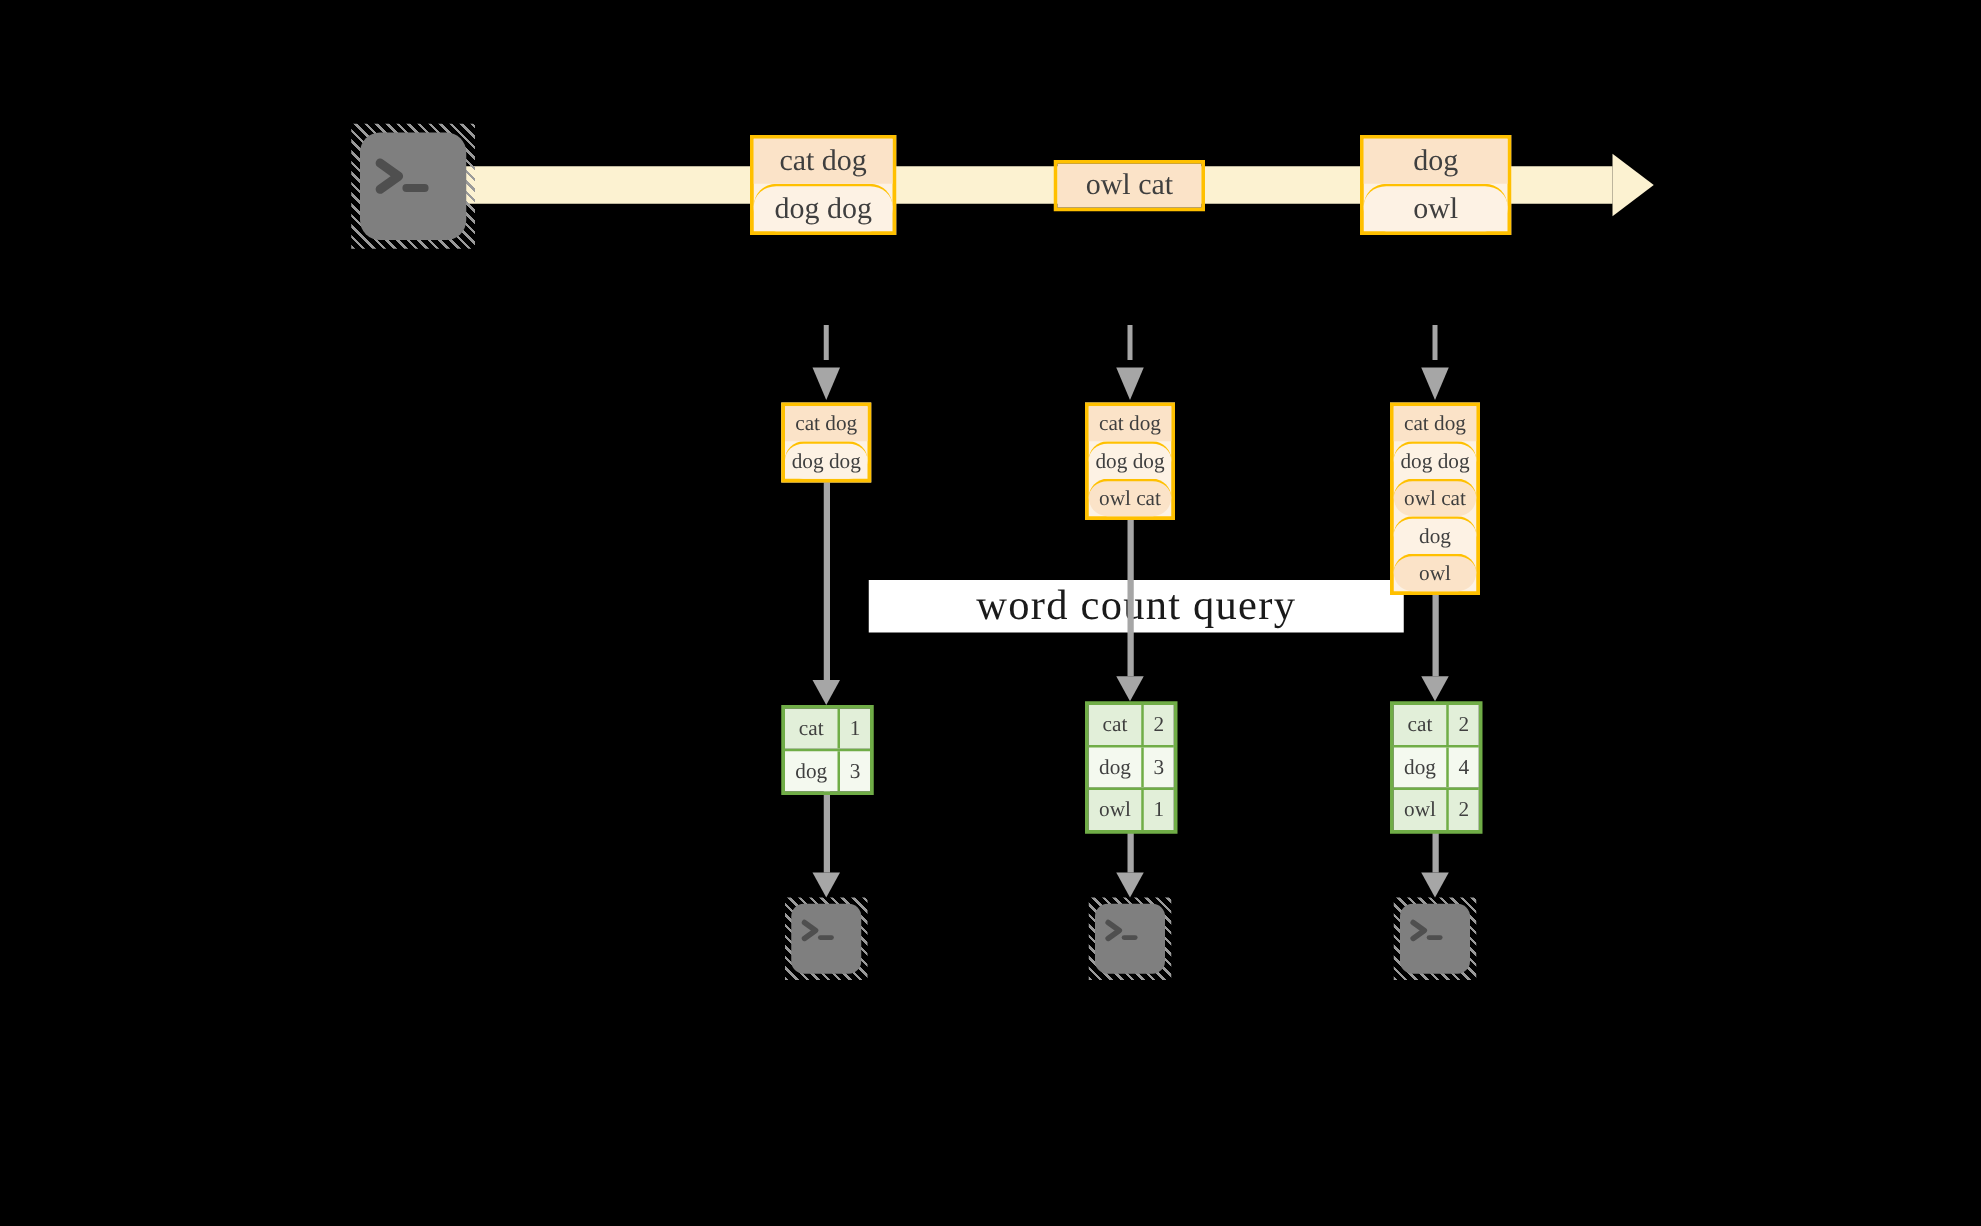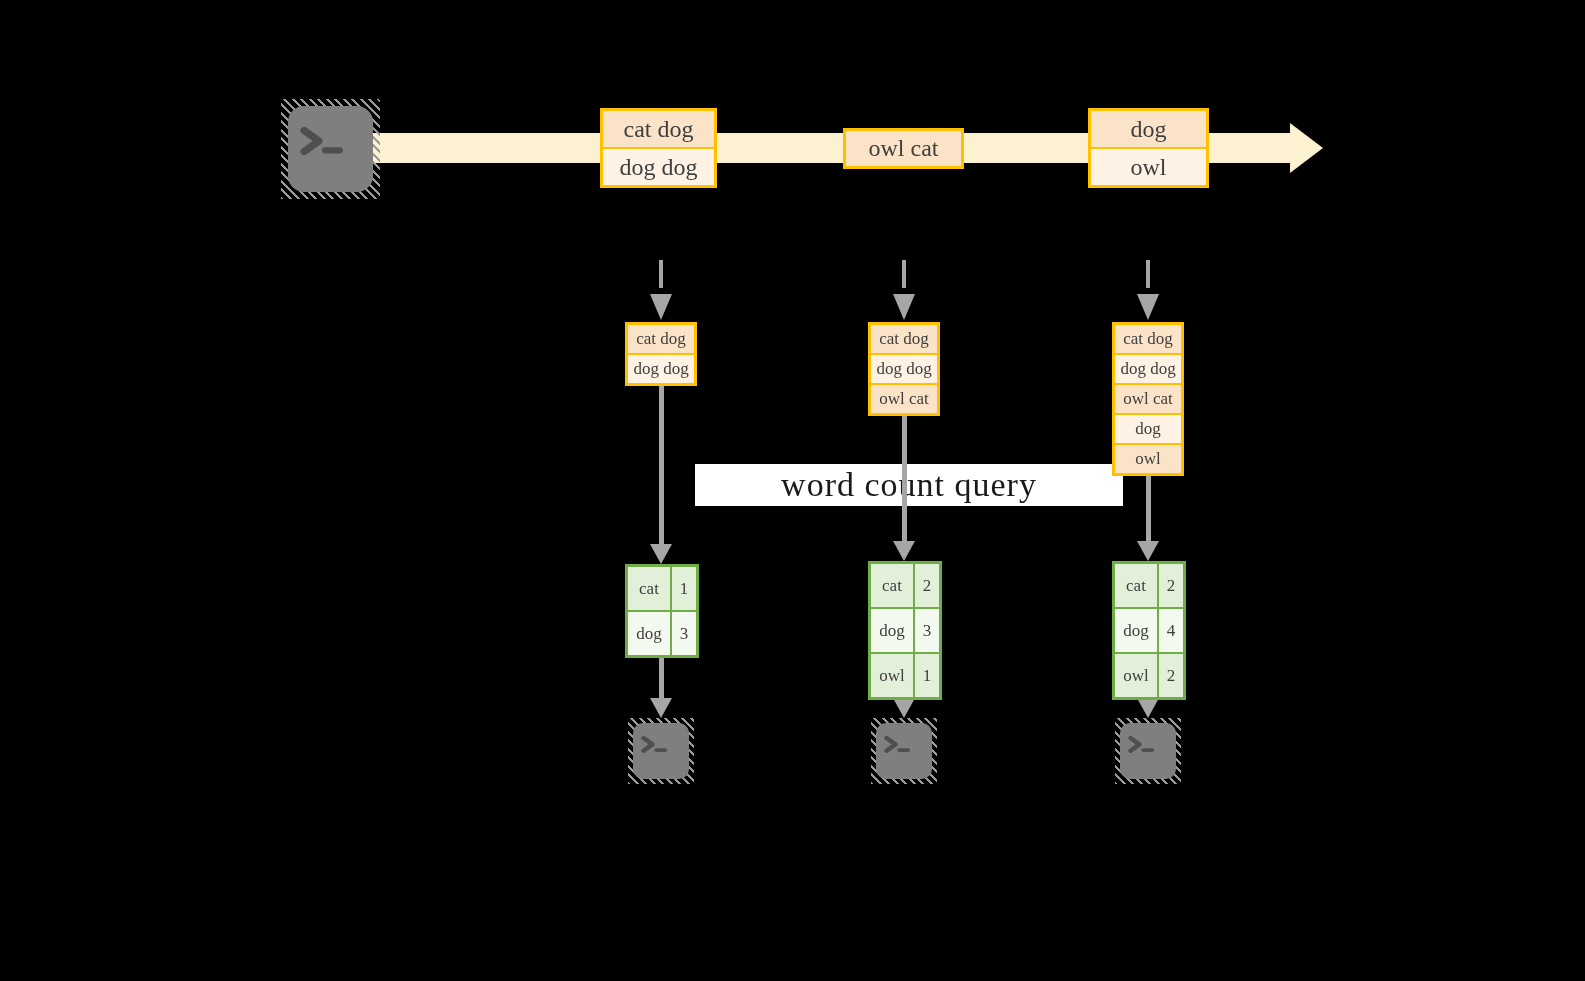--- a/index.html
+++ b/index.html
@@ -10,36 +10,36 @@
   
   .shaft{height:30px;background:var(--stream_arrow,#fcf2d1);z-index:1;}
   .ahead-right{width:0;height:0;border-top:25px solid transparent;border-bottom:25px solid transparent;
                border-left:33px solid var(--stream_arrow,#fcf2d1);z-index:1;}
 
   
   .obox{border:3px solid var(--box_border,#ffc000);display:flex;flex-direction:column;
         box-sizing:border-box;z-index:6;background:var(--box_fill_light,#fdf2e4);}
   .obox .cell{display:flex;align-items:center;justify-content:center;
               color:var(--box_text,#3f3f3f);}
-  .obox .cell + .cell{border-top:2px solid var(--box_border,#ffc000);}
+  .obox .cell + .cell{border-top:2px solid var(--box_border,#ffc000);border-radius:18px;}
   .obox .cell:nth-child(odd){background:var(--box_fill_dark,#fbe3c8);}
   .obox .cell:nth-child(even){background:var(--box_fill_light,#fdf2e4);}
   .stream-cell{height:36px;font-size:24px;}
   .buf-cell{height:28px;font-size:17px;}
 
   
   .dash{width:4px;background:var(--arrow_gray,#a6a6a6);z-index:5;}
   .vline{width:5px;background:var(--arrow_gray,#a6a6a6);z-index:5;}
   .ahead-down{width:0;height:0;border-left:11px solid transparent;border-right:11px solid transparent;
               border-top:26px solid var(--arrow_gray,#a6a6a6);z-index:5;}
 
   
   .gtable{border:3px solid var(--table_border,#70ad47);display:flex;flex-direction:column;
           box-sizing:border-box;z-index:6;}
-  .grow{display:flex;height:43px;}
+  .grow{display:flex;height:32px;}
   .grow + .grow{border-top:2px solid var(--table_border,#70ad47);}
   .grow:nth-child(odd){background:var(--table_row_odd,#e2efd9);}
   .grow:nth-child(even){background:var(--table_row_even,#f4f9ef);}
   .gword{width:42px;border-right:2px solid var(--table_border,#70ad47);display:flex;
          align-items:center;justify-content:center;font-size:17px;color:var(--box_text,#3f3f3f);}
   .gcount{flex:1;display:flex;align-items:center;justify-content:center;font-size:17px;
           color:var(--box_text,#3f3f3f);}
 
   
   .term{background:repeating-linear-gradient(45deg,var(--hatch,#9a9a9a) 0 2px,transparent 2px 6px);

